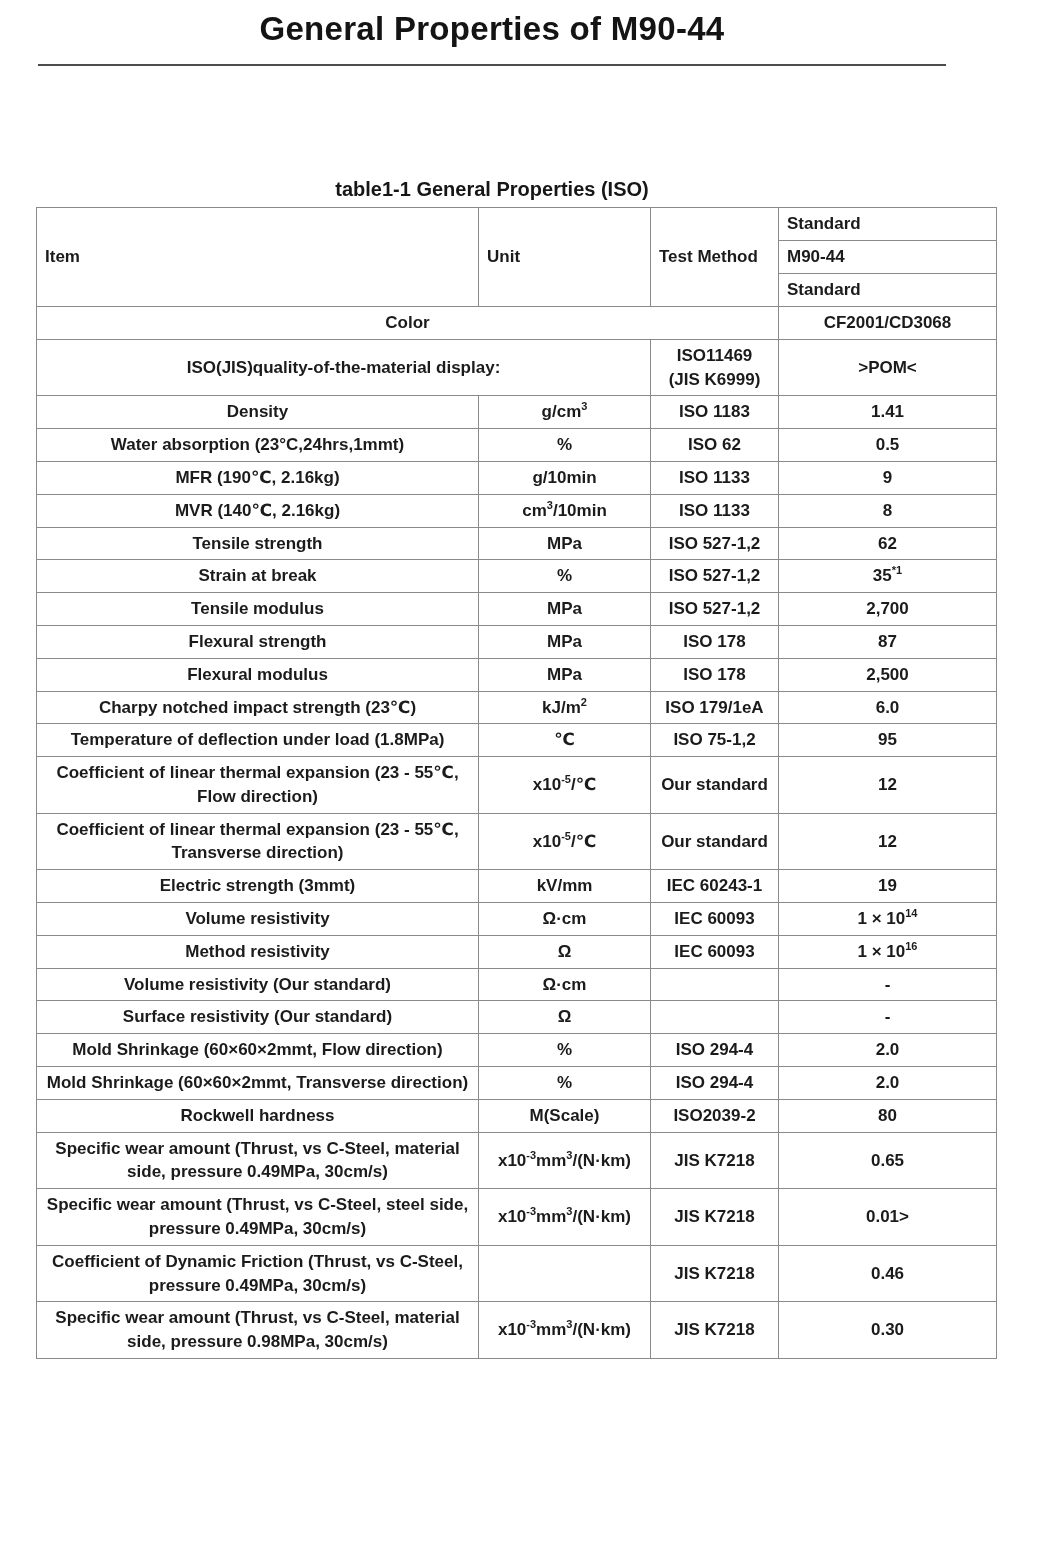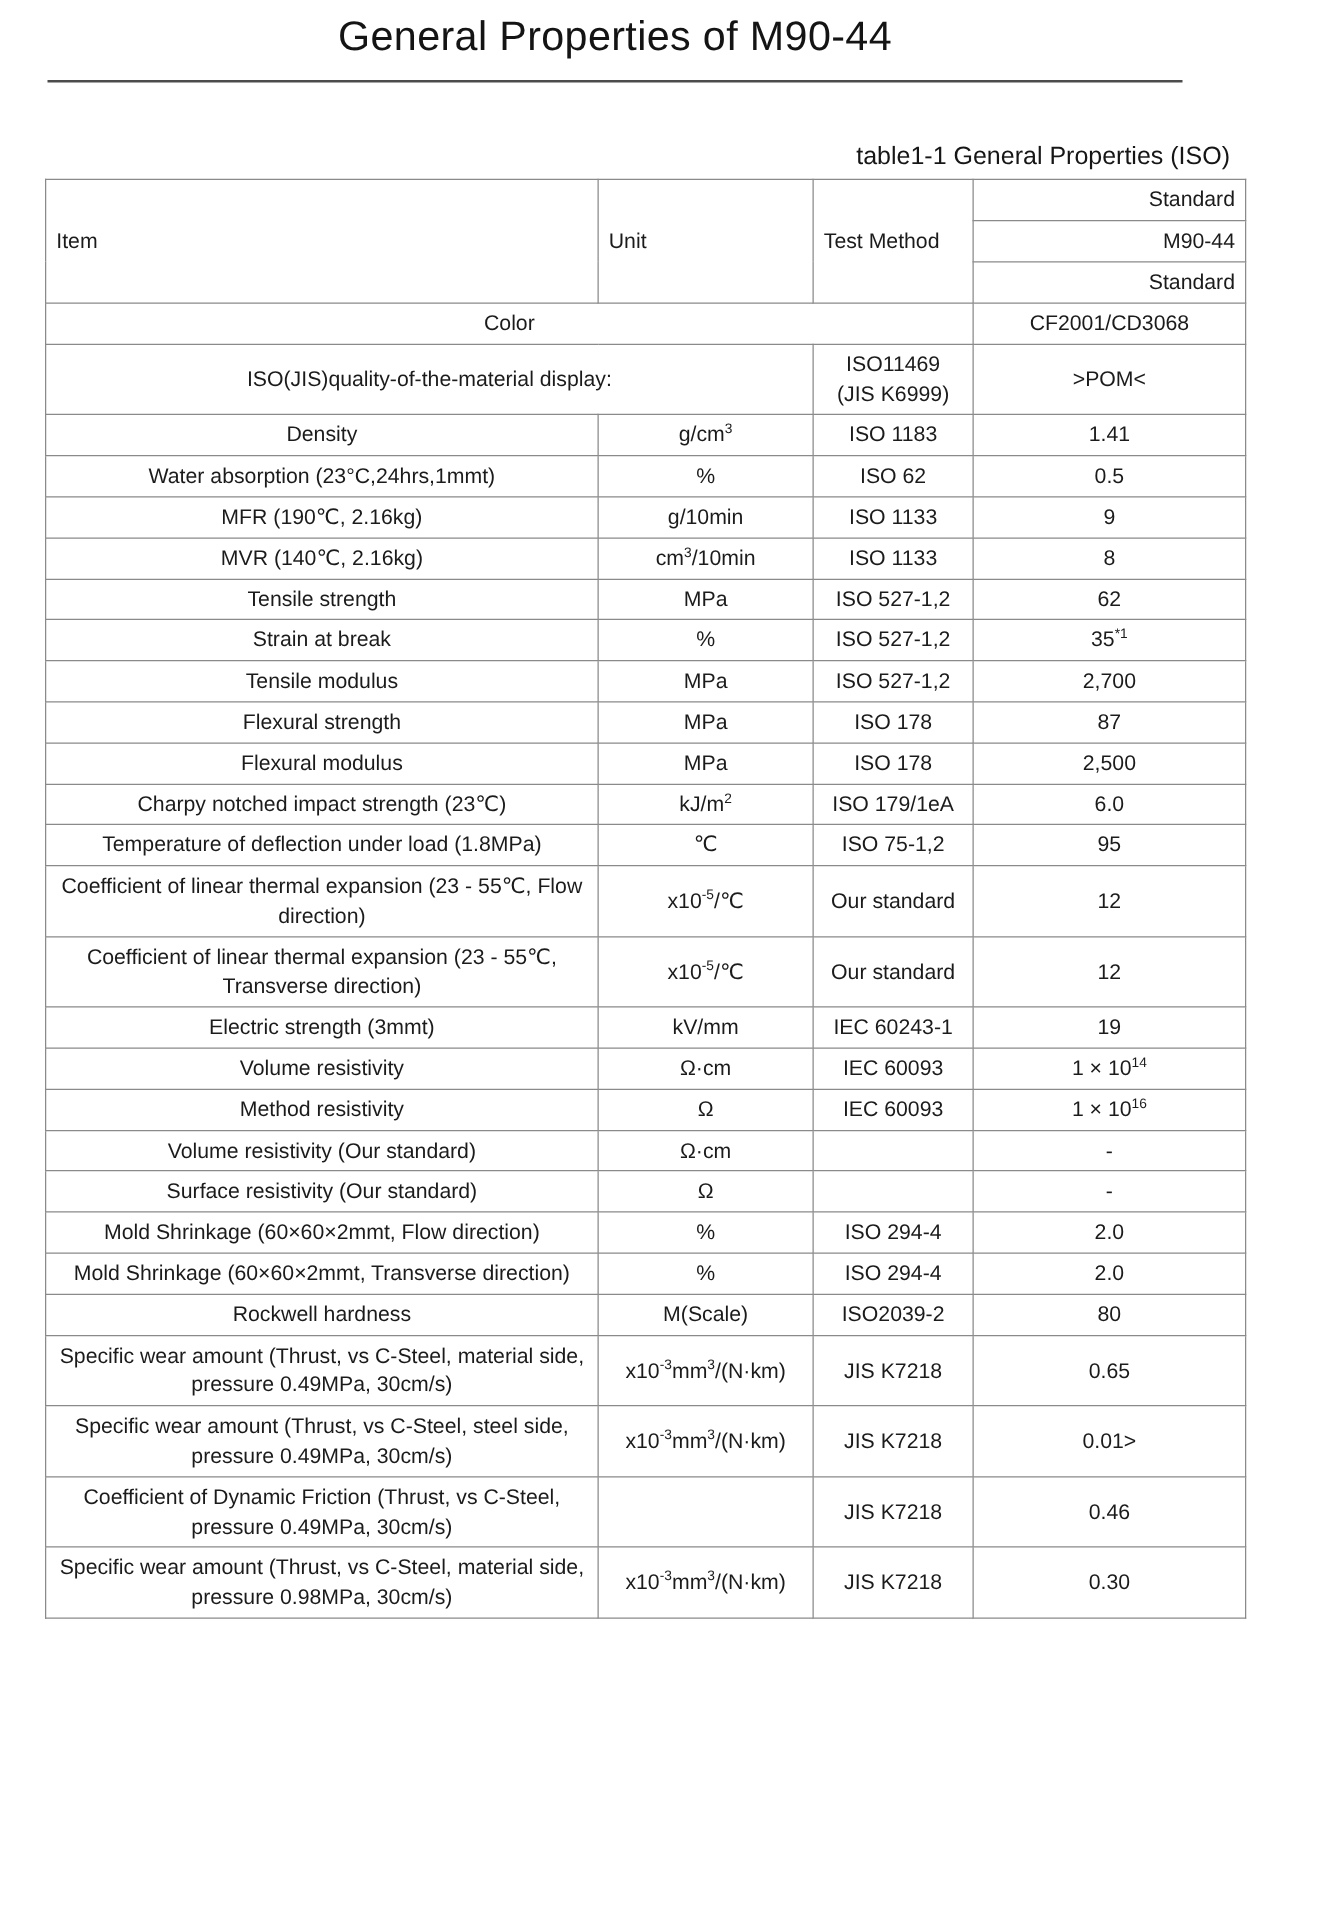--- a/index.html
+++ b/index.html
@@ -3,38 +3,38 @@
 <meta charset="utf-8">
 <style>
   html,body{margin:0;padding:0;}
   body{
     width:1060px;height:1544px;
     background:#ffffff;
     font-family:"Liberation Sans","DejaVu Sans",sans-serif;
     color:#1b1b1b;
     overflow:hidden;
   }
-  .page{width:984px;height:1544px;position:relative;background:#ffffff;}
+  .page{width:984px;height:1544px;position:relative;background:#ffffff;font-weight:bold;}
   .doc-title{
     text-align:center;
     font-size:33px;
     line-height:1.15;
     padding-top:10px;
     letter-spacing:0.3px;
     color:#141414;
   }
   .title-rule{
     border:none;
     border-top:2px solid #4c4c4c;
     margin:16px 38px 0 38px;
   }
   .table-caption{
-    text-align:right;
+    text-align:center;
     font-size:20px;
-    margin-top:48px;
+    margin-top:112px;
     color:#161616;
   }
   table.props{
     border-collapse:collapse;
     table-layout:fixed;
     margin:6px 0 0 36px;
     width:960px;
   }
   col.c-item{width:442px;}
   col.c-unit{width:172px;}
@@ -46,21 +46,21 @@
     line-height:1.4;
     padding:4px 8px;
     vertical-align:middle;
     color:#1b1b1b;
     background:#fff;
     word-wrap:break-word;
   }
   td.item{text-align:center;}
   td.ctr{text-align:center;}
   td.hcell{text-align:left;}
-  td.hstd{height:24px;text-align:right;}
+  td.hstd{height:24px;text-align:left;}
   sup{font-size:11px;line-height:0;vertical-align:super;}
 </style>
 </head>
 <body>
 
 <div class="page">
 
   <div class="doc-title">General Properties of M90-44</div>
 
   <hr class="title-rule">

